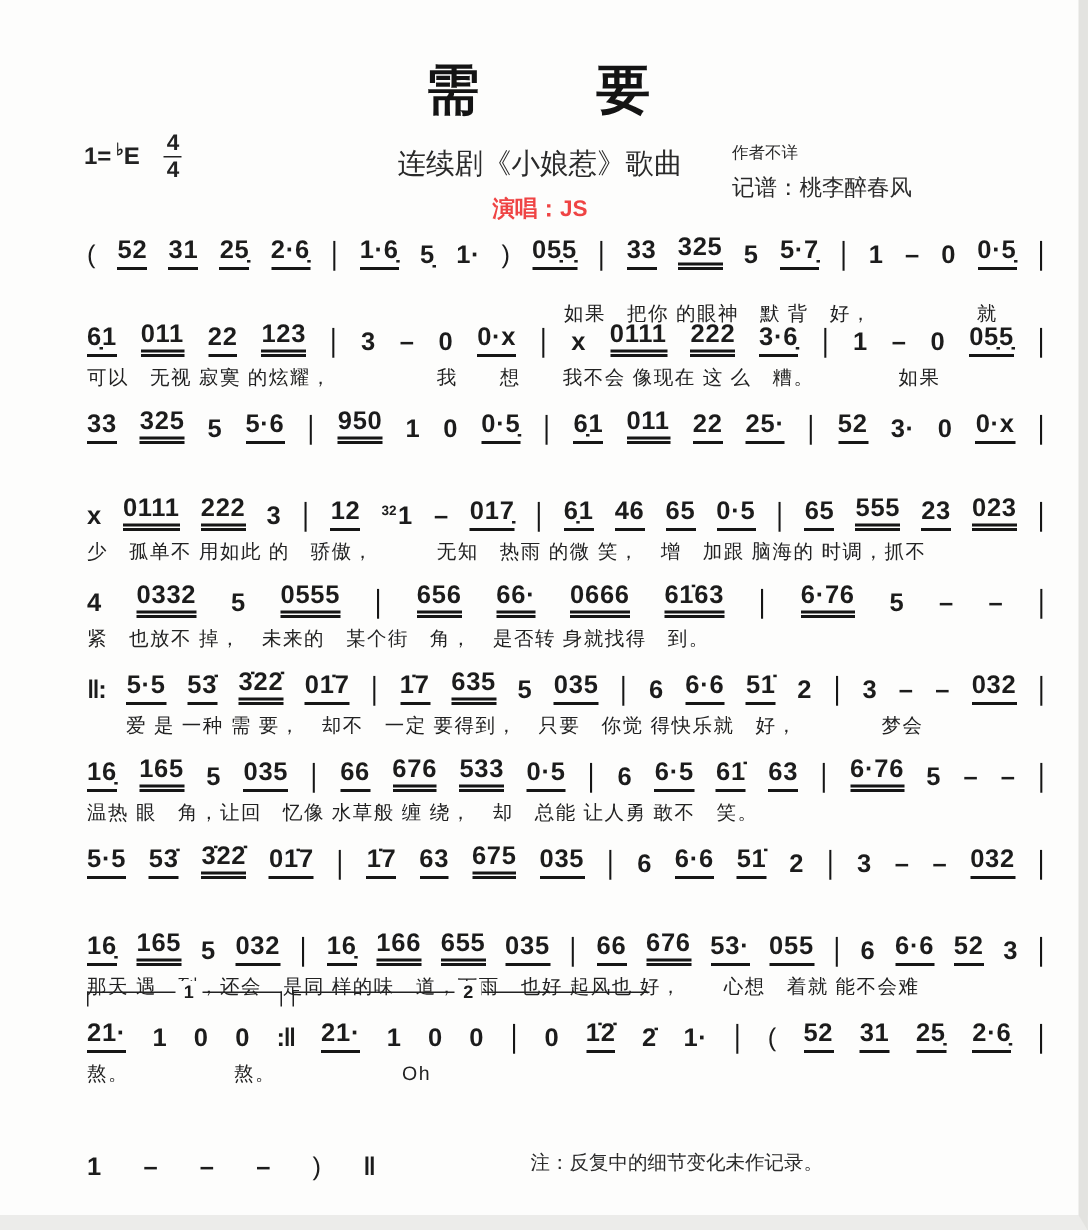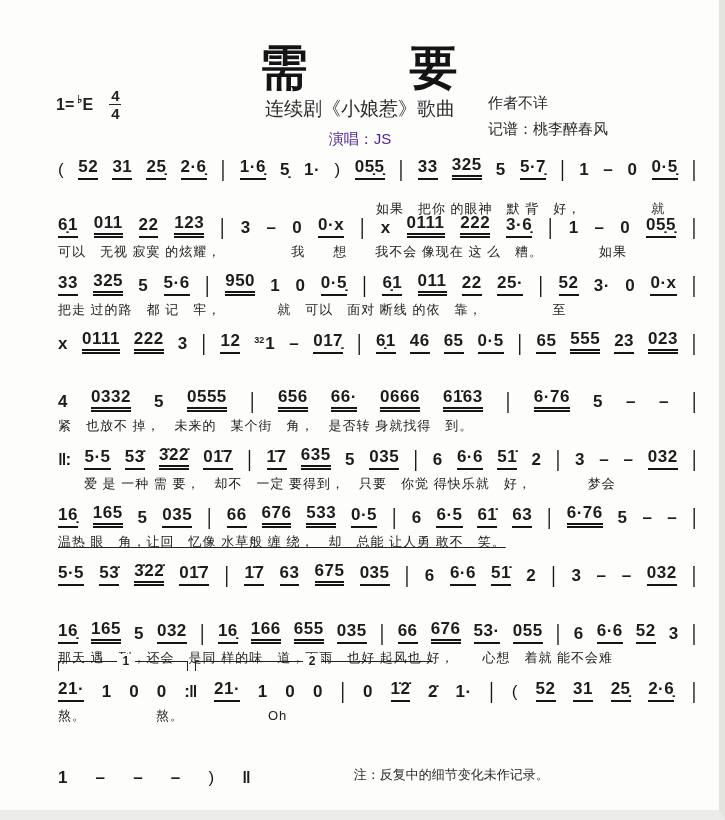--- a/index.html
+++ b/index.html
@@ -7,36 +7,36 @@
     position:relative; width:725px; height:820px; margin:0 auto;
     background:#fdfdfc; color:#1c1c1c; overflow:hidden;
     border-right:6px solid #e3e3e0; border-bottom:10px solid #ececea;
     box-sizing:border-box;
     font-family:"Liberation Sans", sans-serif;
   }
   
   .hdr { position:relative; height:150px; }
   .title {
     position:absolute; top:36px; left:0; right:0; text-align:center;
-    font-family:"DejaVu Serif", serif; font-weight:bold; font-size:48px;
+    font-family:"DejaVu Serif", serif; font-weight:bold; font-size:36px;
     letter-spacing:2px; color:#141414;
   }
   .keysig {
     position:absolute; top:88px; left:56px; font-size:16px; font-weight:bold;
     display:flex; align-items:center; color:#222;
   }
   .keysig .flat { font-size:11px; vertical-align:super; position:relative; top:-5px; margin-left:3px;}
   .meter { display:inline-flex; flex-direction:column; margin-left:16px; line-height:1; text-align:center; font-size:15px;}
   .meter .mt { border-bottom:1.5px solid #222; padding:0 2px 1px; }
   .meter .mb { padding-top:1px; }
   .midcol { position:absolute; top:96px; left:240px; width:240px; text-align:center; }
   .midcol .sub { font-size:19px; color:#2a2a2a; }
-  .midcol .perf { font-size:15px; margin-top:8px; color:#4c1d95; }
+  .midcol .perf { font-size:15px; margin-top:8px; color:#ef4444;font-weight:bold; }
   .rightcol { position:absolute; top:94px; left:488px; }
-  .rightcol .auth { font-size:15px; color:#2a2a2a; }
+  .rightcol .auth { font-size:11px; color:#2a2a2a; }
   .rightcol .trans { font-size:15px; margin-top:7px; color:#2a2a2a;text-align:right; }
   
   .score { position:absolute; top:150px; left:58px; right:22px; }
   .score-line { position:relative; height:58px; }
   .notes-row {
     display:flex; justify-content:space-between; align-items:flex-end;
     height:30px; font-weight:bold; font-size:17px; letter-spacing:0.5px;
     white-space:nowrap;
   }
   .tok { display:inline-block; line-height:1.15; }
@@ -158,21 +158,20 @@
           <span class="tok u2">011</span>
           <span class="tok u1">22</span>
           <span class="tok u1">25·</span>
           <span class="tok u0 bar">|</span>
           <span class="tok u1">52</span>
           <span class="tok u0">3·</span>
           <span class="tok u0">0</span>
           <span class="tok u1">0·x</span>
           <span class="tok u0 bar">|</span>
         </div>
-        <div class="lyric-row" style="padding-left: 0px;">把走 过的路　都 记　牢，　　　　就　可以　面对 断线 的依　靠，　　　　　至</div>
       </div>
       <div class="score-line">
         <div class="notes-row">
           <span class="tok u0">x</span>
           <span class="tok u2">0111</span>
           <span class="tok u2">222</span>
           <span class="tok u0">3</span>
           <span class="tok u0 bar">|</span>
           <span class="tok u1">12</span>
           <span class="tok u0"><span class="grace">32</span>1</span>
@@ -183,20 +182,21 @@
           <span class="tok u1">46</span>
           <span class="tok u1">65</span>
           <span class="tok u1">0·5</span>
           <span class="tok u0 bar">|</span>
           <span class="tok u1">65</span>
           <span class="tok u2">555</span>
           <span class="tok u1">23</span>
           <span class="tok u2">023</span>
           <span class="tok u0 bar">|</span>
         </div>
+        <div class="lyric-row" style="padding-left: 0px;">少　孤单不 用如此 的　骄傲，　　　无知　热雨 的微 笑，　增　加跟 脑海的 时调，抓不</div>
       </div>
       <div class="score-line">
         <div class="notes-row">
           <span class="tok u0">4</span>
           <span class="tok u2">0332</span>
           <span class="tok u0">5</span>
           <span class="tok u2">0555</span>
           <span class="tok u0 bar">|</span>
           <span class="tok u2">656</span>
           <span class="tok u2">66·</span>
@@ -253,21 +253,21 @@
           <span class="tok u1">6·5</span>
           <span class="tok u1">61̇</span>
           <span class="tok u1">63</span>
           <span class="tok u0 bar">|</span>
           <span class="tok u2">6·76</span>
           <span class="tok u0">5</span>
           <span class="tok u0">–</span>
           <span class="tok u0">–</span>
           <span class="tok u0 bar">|</span>
         </div>
-        <div class="lyric-row" style="padding-left: 0px; text-decoration: underline;">温热 眼　角，让回　忆像 水草般 缠 绕，　却　总能 让人勇 敢不　笑。</div>
+        <div class="lyric-row" style="padding-left: 0px;">温热 眼　角，让回　忆像 水草般 缠 绕，　却　总能 让人勇 敢不　笑。</div>
       </div>
       <div class="score-line">
         <div class="notes-row">
           <span class="tok u1">5·5</span>
           <span class="tok u1">53̇</span>
           <span class="tok u2">3̇22̇</span>
           <span class="tok u1">01̇7</span>
           <span class="tok u0 bar">|</span>
           <span class="tok u1">1̇7</span>
           <span class="tok u1">63</span>

